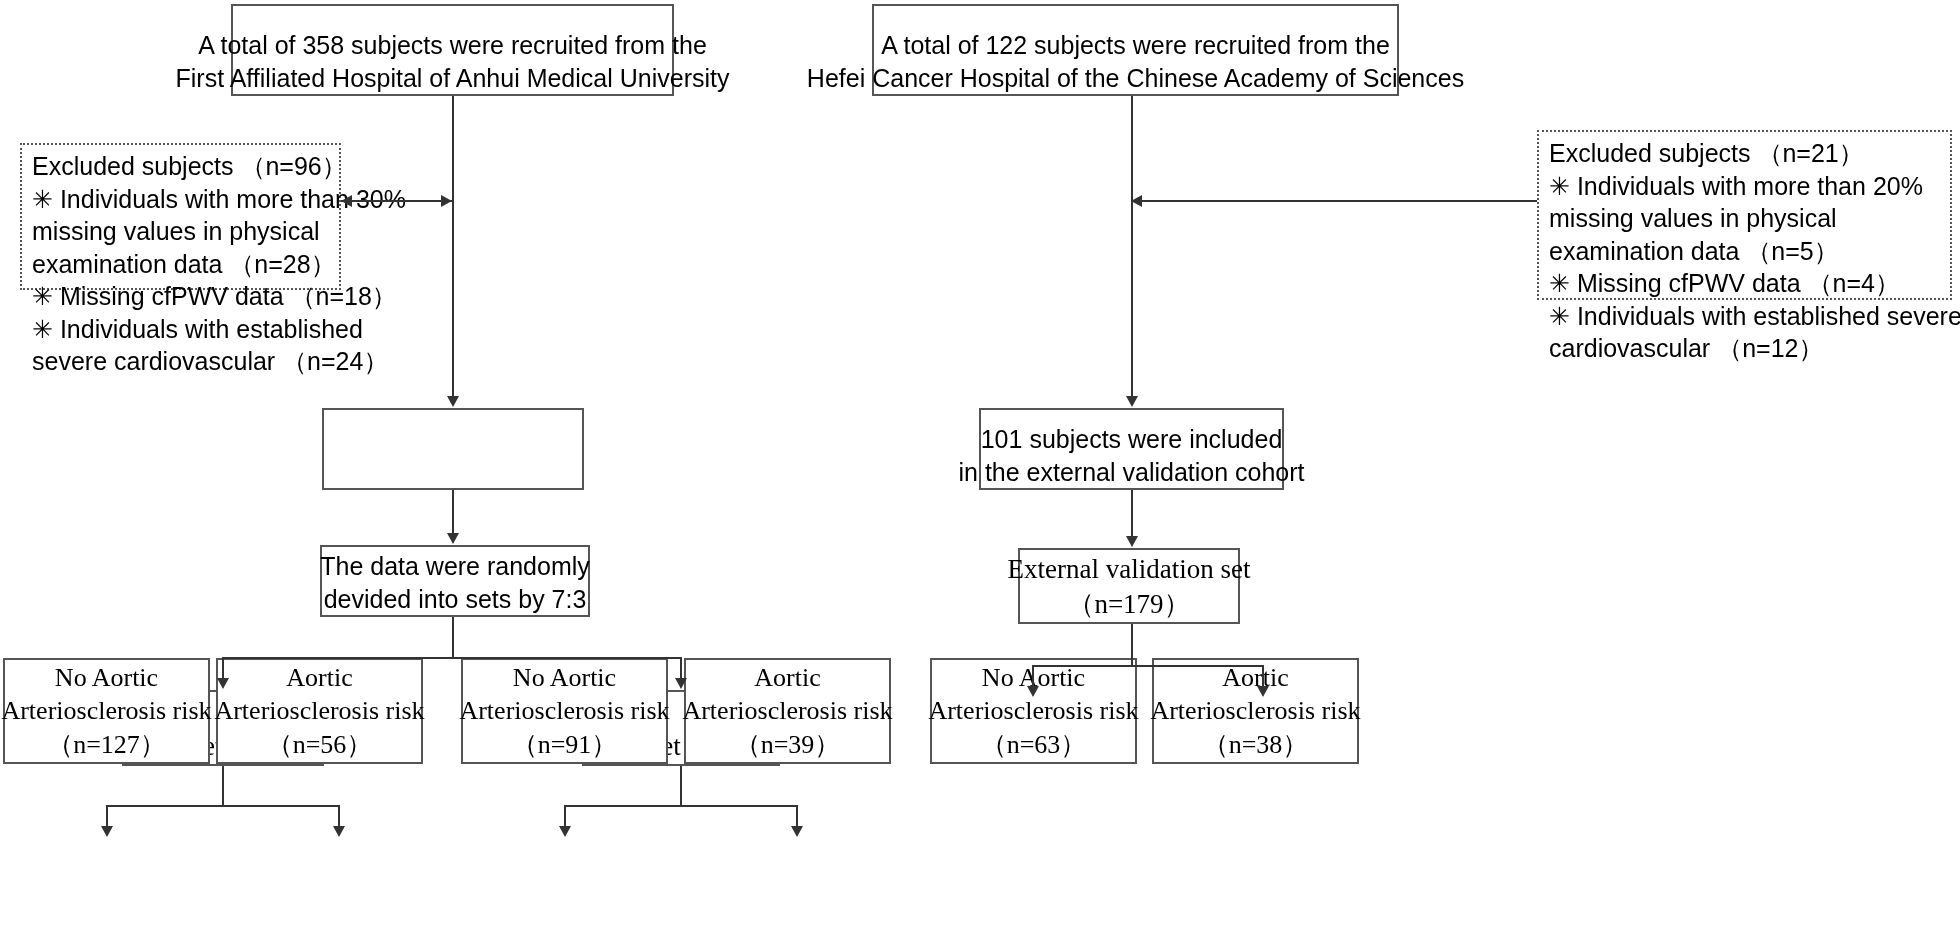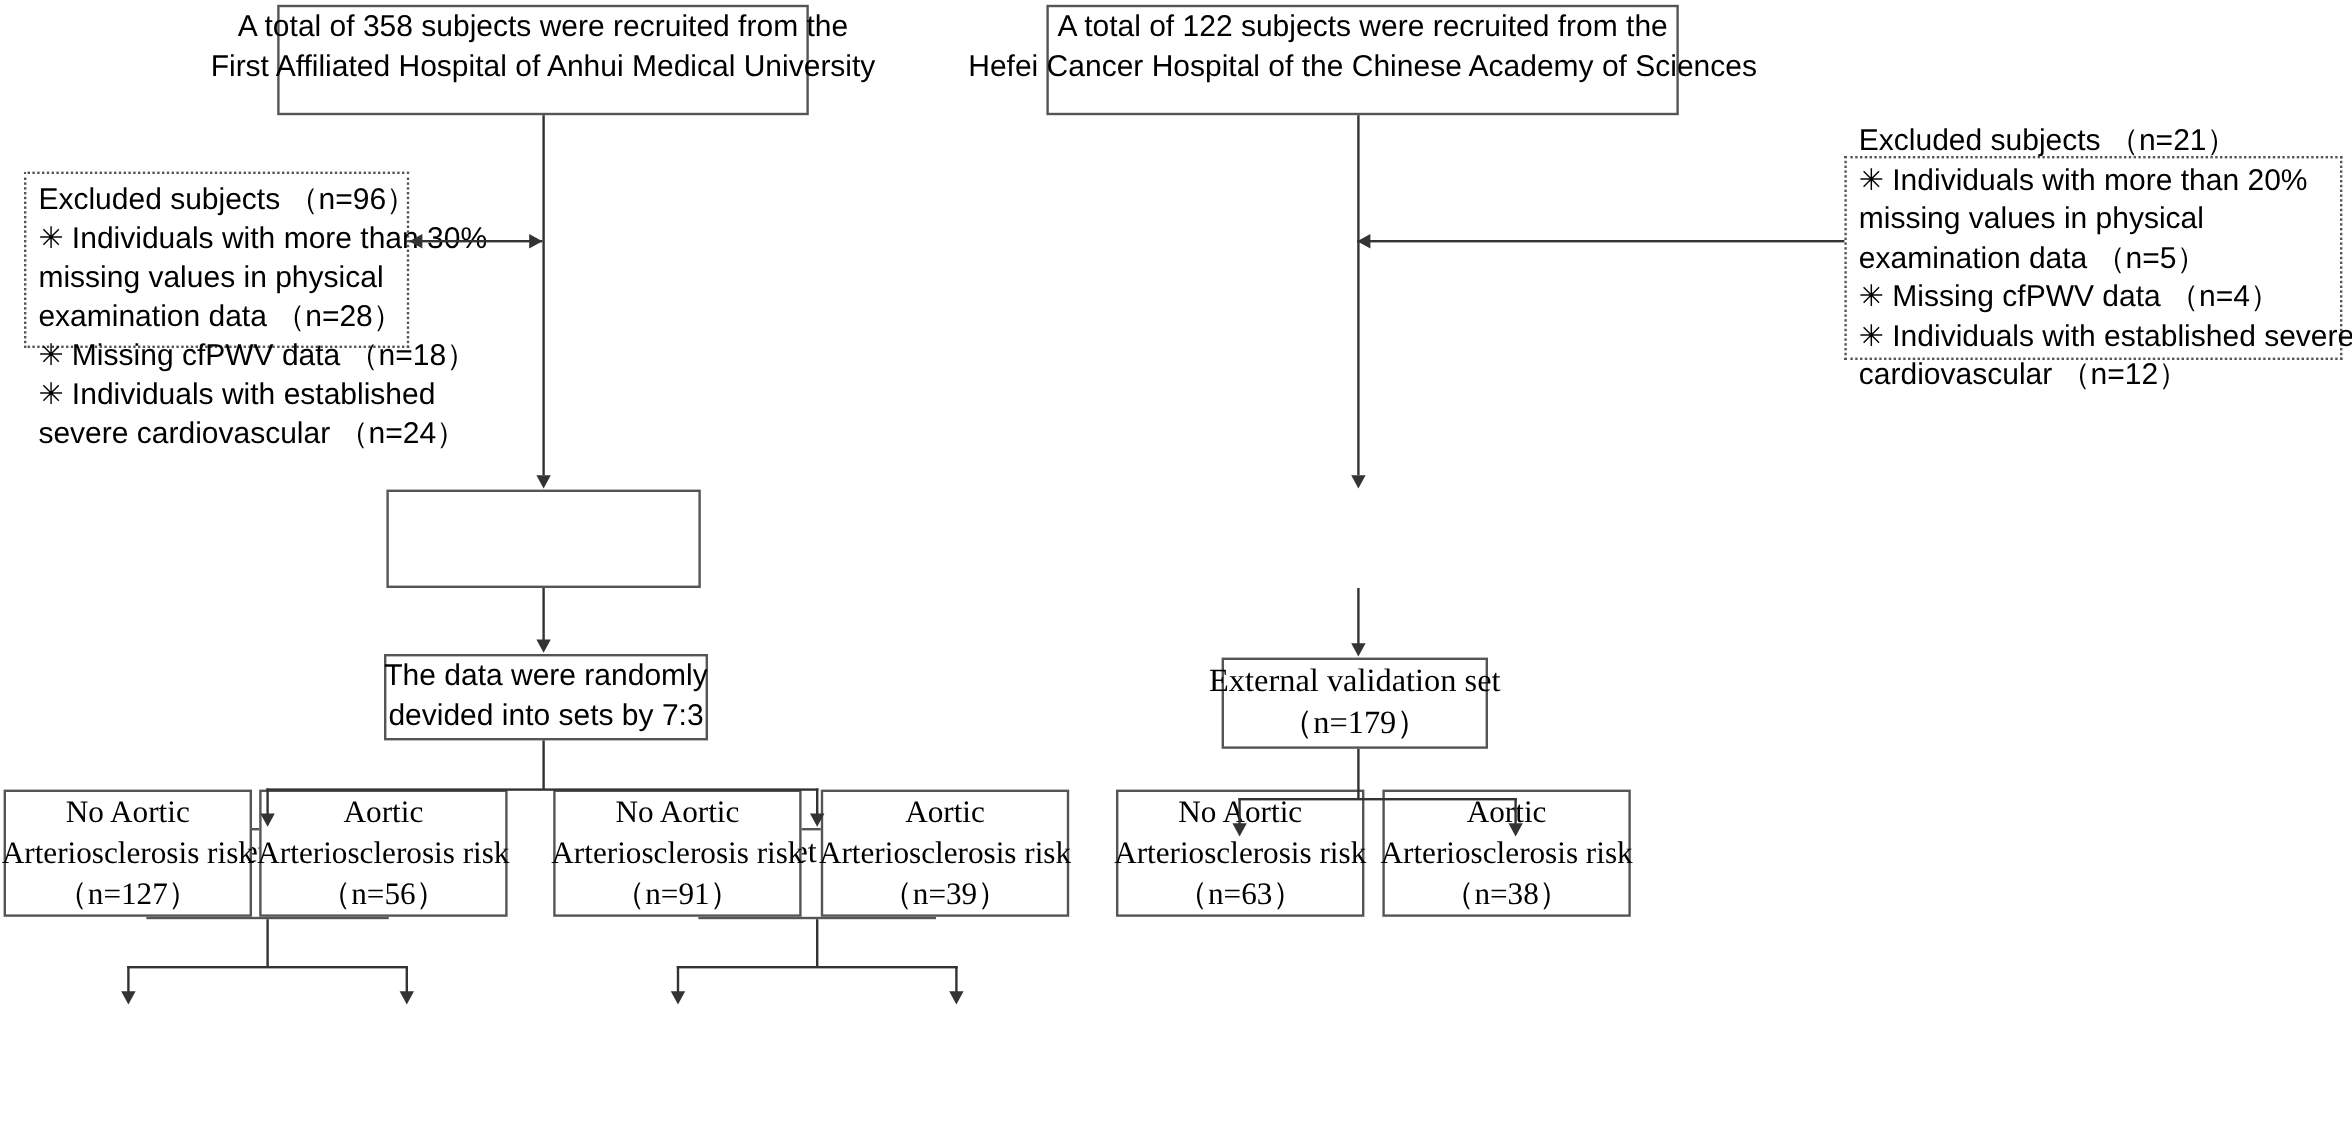--- a/index.html
+++ b/index.html
@@ -3,21 +3,21 @@
 <meta charset="utf-8">
 <style>
   html,body{margin:0;padding:0;background:#ffffff;}
   body{width:1960px;height:937px;position:relative;overflow:hidden;
        font-family:"Liberation Sans",sans-serif;color:#000;}
   #stage{position:absolute;inset:0;}
 
   
   .box{position:absolute;box-sizing:border-box;background:#fff;
        border:2px solid #555;display:flex;flex-direction:column;
-       align-items:center;justify-content:flex-start;text-align:center;}
+       align-items:center;justify-content:flex-end;text-align:center;}
   .box.dotted{border:2px dotted #555;align-items:flex-start;text-align:left;}
   .box .ln{display:block;white-space:pre;line-height:1.30;}
 
   .sans{font-family:"Liberation Sans",sans-serif;}
   .serif{font-family:"Liberation Serif",serif;}
 
   
   .fs-top{font-size:25px;}
   .fs-exc{font-size:25px;}
   .fs-mid{font-size:25px;}
@@ -58,33 +58,37 @@
   <div class="box dotted sans fs-exc" style="left:20px;top:143px;width:321px;height:147px;padding:5px 4px;justify-content:flex-start;">
     <span class="ln">Excluded subjects （n=96）</span>
     <span class="ln">✳ Individuals with more than 30%</span>
     <span class="ln">missing values in physical</span>
     <span class="ln">examination data （n=28）</span>
     <span class="ln">✳ Missing cfPWV data （n=18）</span>
     <span class="ln">✳ Individuals with established</span>
     <span class="ln">severe cardiovascular （n=24）</span>
   </div>
 
-  <div class="box dotted sans fs-exc" style="left:1537px;top:130px;width:415px;height:170px;padding:5px 4px;justify-content:center;">
+  <div class="box dotted sans fs-exc" style="left:1537px;top:130px;width:415px;height:170px;padding:5px 4px;justify-content:space-between;">
     <span class="ln">Excluded subjects （n=21）</span>
     <span class="ln">✳ Individuals with more than 20%</span>
     <span class="ln">missing values in physical</span>
     <span class="ln">examination data （n=5）</span>
     <span class="ln">✳ Missing cfPWV data （n=4）</span>
     <span class="ln">✳ Individuals with established severe</span>
     <span class="ln">cardiovascular （n=12）</span>
   </div>
 
   <div class="box sans fs-mid" style="left:322px;top:408px;width:262px;height:82px;">
   </div>
 
+  <div class="box sans fs-mid" style="left:979px;top:408px;width:305px;height:82px;">
+    <span class="ln">101 subjects were included</span>
+    <span class="ln">in the external validation cohort</span>
+  </div>
 
   <div class="box sans fs-mid" style="left:320px;top:545px;width:270px;height:72px;">
     <span class="ln">The data were randomly</span>
     <span class="ln">devided into sets by 7:3</span>
   </div>
 
   <div class="box serif fs-set" style="left:122px;top:690px;width:202px;height:76px;">
     <span class="ln">Training set （n=183）</span>
   </div>
 

